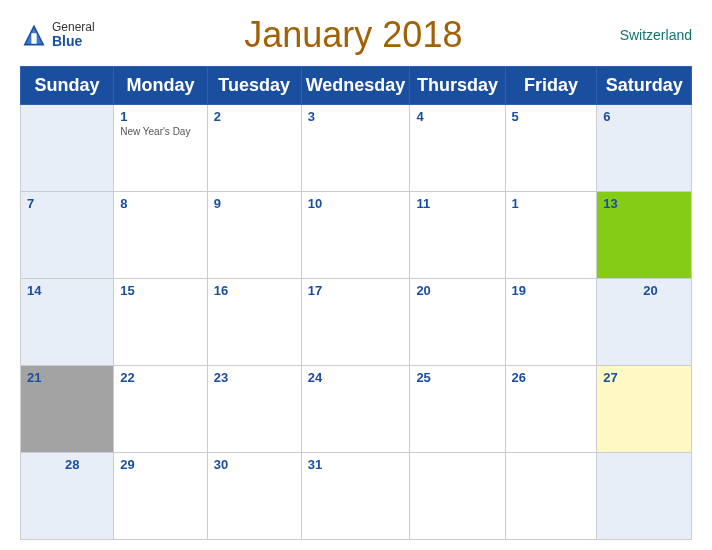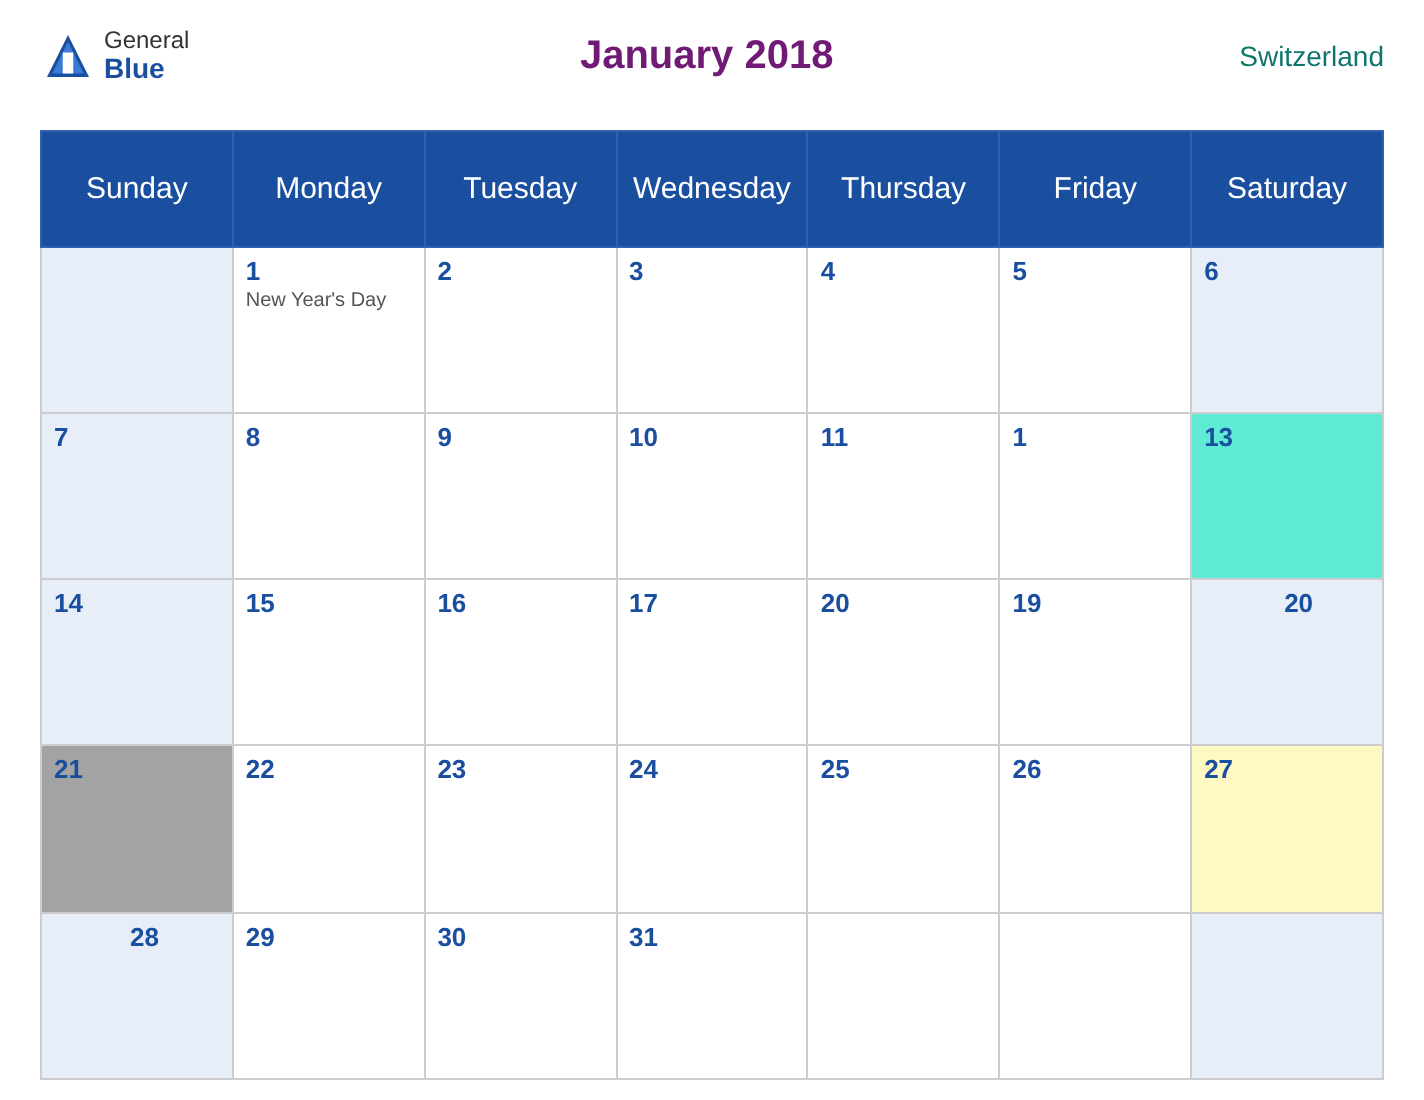--- a/index.html
+++ b/index.html
@@ -12,21 +12,21 @@
       flex-direction: column;
       align-items: center;
       justify-content: flex-start;
       padding: 10px 20px 10px 20px;
     }
     .header {
       width: 100%;
       display: flex;
       align-items: center;
       justify-content: flex-end;
-      margin-bottom: 18px;
+      margin-bottom: 6px;
       padding: 4px 0;
     }
     .logo {
       display: flex;
       align-items: center;
       gap: 4px;
     }
     .logo-text {
       display: flex;
       flex-direction: column;
@@ -40,45 +40,45 @@
     .logo-blue {
       font-size: 14px;
       color: #1a4fa0;
       font-weight: bold;
     }
     .logo-icon {
       width: 28px;
       height: 28px;
     }
     .title {
-      font-size: 20px;
-      color: #701a75;
-      font-weight: bold;
+      font-size: 36px;
+      color: #a16207;
+      font-weight: normal;
       text-align: center;
       flex: 1;
     }
     .country {
       font-size: 14px;
       color: #0f766e;
       min-width: 80px;
       text-align: right;
     }
     .calendar {
       width: 100%;
       border-collapse: collapse;
       flex: 1;
     }
     .calendar thead tr {
       background-color: #1a4fa0;
     }
     .calendar thead th {
       color: #fff;
-      font-size: 15px;
-      font-weight: normal;
-      padding: 20px 4px;
+      font-size: 18px;
+      font-weight: bold;
+      padding: 8px 4px;
       text-align: center;
       border: 1px solid #3060b0;
     }
     .calendar tbody tr {
       height: 72px;
     }
     .calendar tbody td {
       border: 1px solid #ccc;
       vertical-align: top;
       padding: 4px 6px;
@@ -165,21 +165,21 @@
         </td>
         <td>
           <span class="day-number">10</span>
         </td>
         <td>
           <span class="day-number">11</span>
         </td>
         <td>
           <span class="day-number">1</span>
         </td>
-        <td style="background-color: #5eead4;">
+        <td style="background-color: #84cc16;">
           <span class="day-number">13</span>
         </td>
       </tr>
       <tr>
         <td style="background-color: rgb(232, 238, 248);">
           <span class="day-number">14</span>
         </td>
         <td>
           <span class="day-number">15</span>
         </td>

